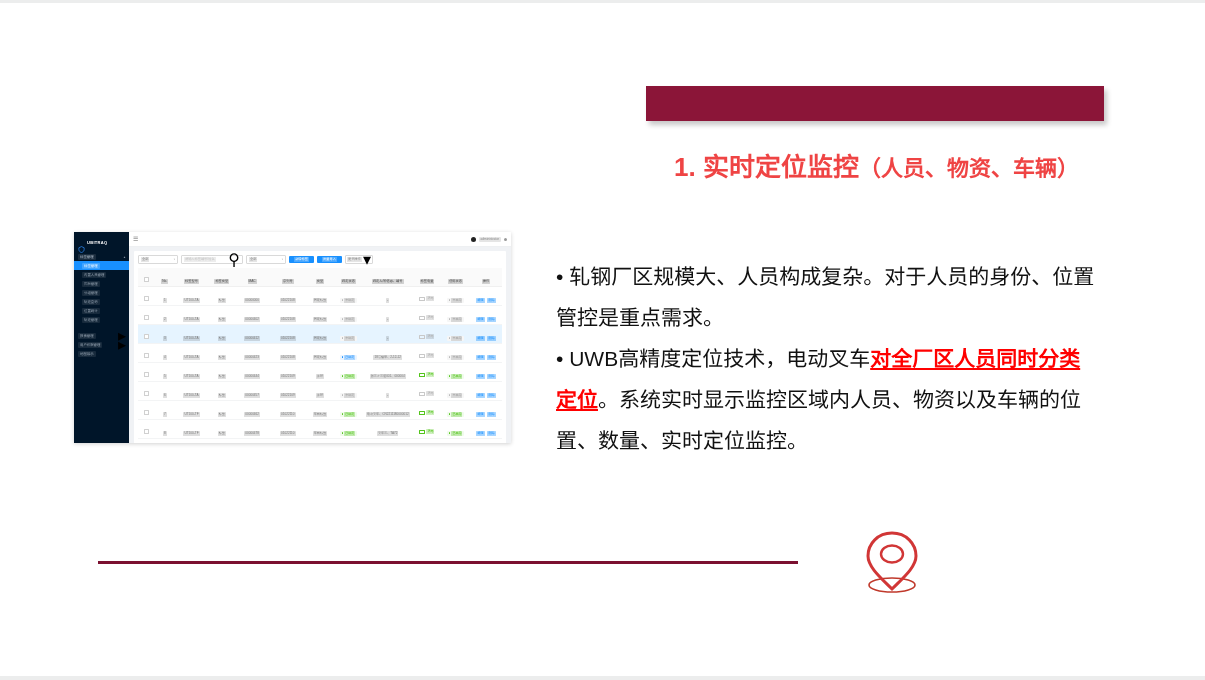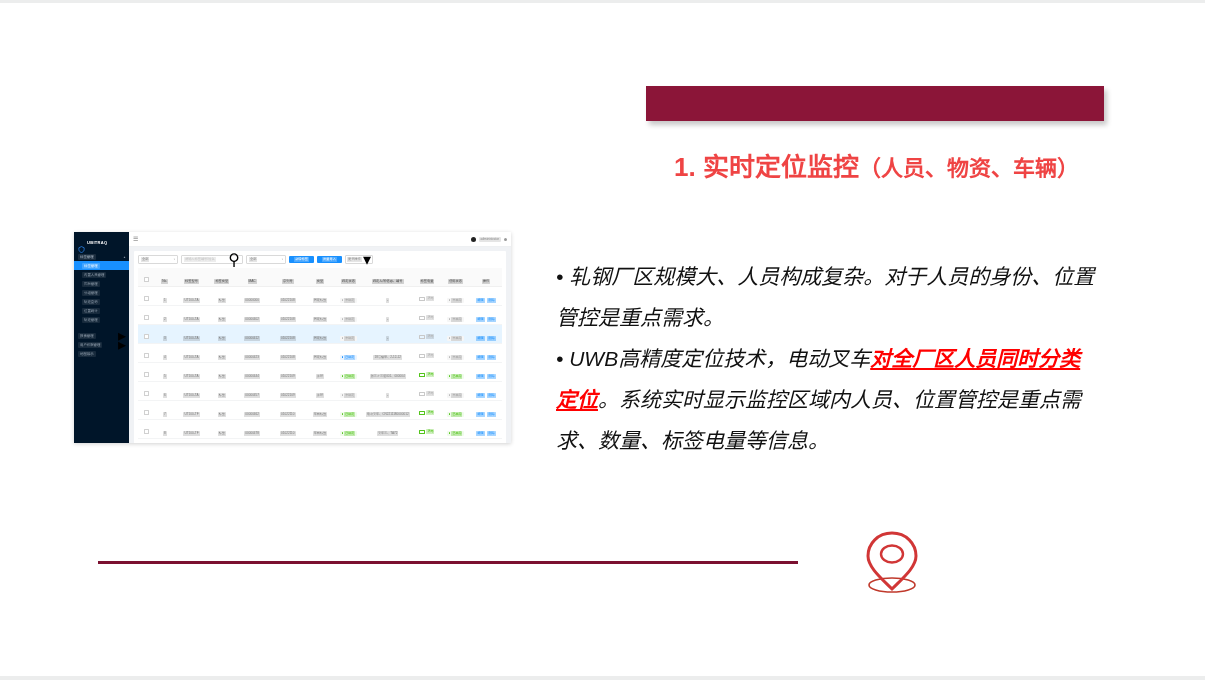--- a/index.html
+++ b/index.html
@@ -30,21 +30,21 @@
     font-size:26px;font-weight:bold;color:#ef4444;
     letter-spacing:0px;white-space:nowrap;margin-left:28px;
   }
   .title .sub{font-size:22px;font-weight:bold;}
 
   
   .body-text{
     position:absolute;left:556px;top:256px;width:545px;
     font-size:21px;color:#111111;line-height:41px;
   }
-  .body-text p{margin:0;font-style:italic;}
+  .body-text p{margin:0;}
   .hl{color:#ff0000;font-weight:bold;text-decoration:underline;}
 
   
   .divider{
     position:absolute;left:98px;top:561px;width:700px;height:3px;
     background:#7b1030;
   }
 
   
   .pin-wrap{position:absolute;left:852px;top:525px;width:80px;height:72px;}
@@ -199,21 +199,21 @@
 
   <div class="banner"></div>
 
   <div class="title">
     <span>1.</span>
     <span>实时定位监控</span><span class="sub">（人员、物资、车辆）</span>
   </div>
 
   <div class="body-text">
     <p>• 轧钢厂区规模大、人员构成复杂。对于人员的身份、位置管控是重点需求。</p>
-    <p><span>• UWB高精度定位技术，电动叉车</span><span class="hl">对全厂区人员同时分类定位</span><span>。系统实时显示监控区域内人员、位置管控是重点需求、数量、标签电量等信息。</span></p>
+    <p><span>• UWB高精度定位技术，电动叉车</span><span class="hl">对全厂区人员同时分类定位</span><span>。系统实时显示监控区域内人员、物资以及车辆的位置、数量、实时定位监控。</span></p>
   </div>
 
   <div class="divider"></div>
 
   <div class="pin-wrap">
     <svg width="80" height="72" viewBox="0 0 80 72">
       <ellipse cx="40" cy="60" rx="23" ry="7" fill="none" stroke="#c0392b" stroke-width="1.6"></ellipse>
       <path d="M40 8 C26 8 16 18.5 16 31 C16 42 29 53 40 64 C51 53 64 42 64 31 C64 18.5 54 8 40 8 Z" fill="none" stroke="#d13636" stroke-width="3"></path>
       <ellipse cx="40" cy="29" rx="11" ry="8.5" fill="none" stroke="#d13636" stroke-width="2.4"></ellipse>
     </svg>

